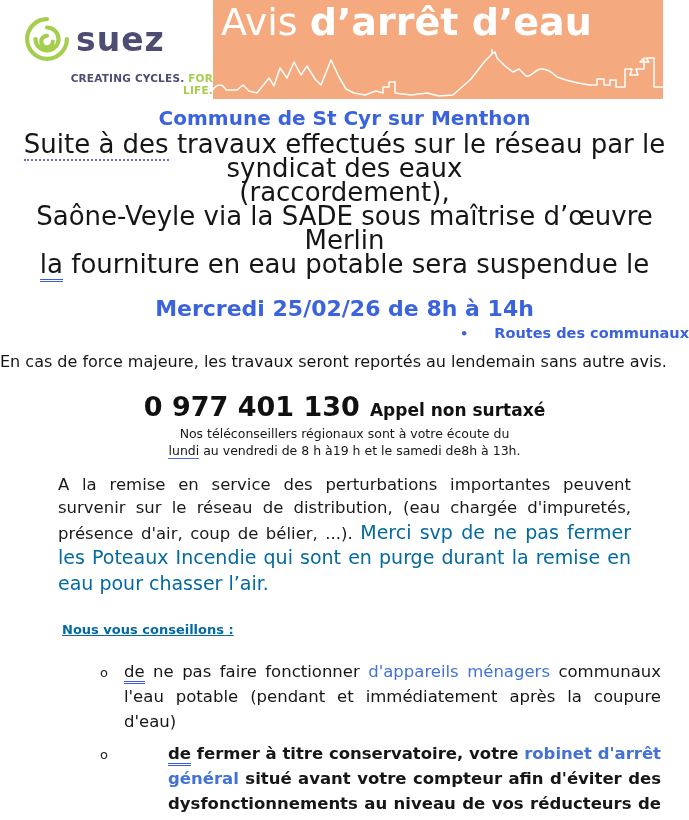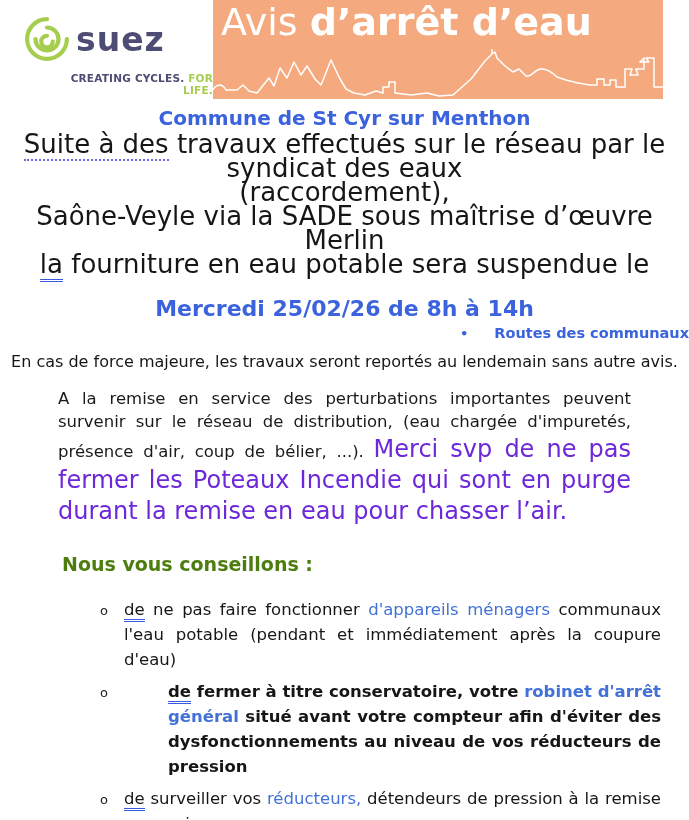--- a/index.html
+++ b/index.html
@@ -59,41 +59,41 @@
     margin-top: 20px; text-align: center;
     color: #3a63dd; font-size: 22px; font-weight: bold;
   }
   .location-line {
     margin-top: 4px; text-align: right;
     color: #3a63dd; font-size: 14.5px; font-weight: bold;
   }
   .location-line .dot { margin-right: 26px; font-size: 13px; }
 
   
-  .notice { margin-top: 10px; text-align: center; font-size: 16px; line-height: 22px; color: #161616; }
+  .notice { margin-top: 10px; font-size: 16px; line-height: 22px; color: #161616; }
 
   
   .phone-block { margin-top: 18px; text-align: center; }
   .phone-number { font-size: 27px; font-weight: bold; color: #111; }
   .phone-label { font-size: 17px; font-weight: bold; color: #111; margin-left: 10px; }
   .phone-hours { font-size: 12.5px; color: #161616; line-height: 17px; margin-top: 3px; }
   .mark-link { border-bottom: 1px solid #4a6ae8; }
 
   
   .warning {
     margin: 14px 58px 0 58px;
     text-align: justify;
     font-size: 16.5px; line-height: 1.42; color: #1a1a1a;
   }
-  .warning .red-part { color: #6d28d9; font-size: 24px; line-height: 1.3; }
+  .warning .red-part { color: #0369a1; font-size: 19px; line-height: 1.3; }
 
   
   .advice-heading {
     margin: 26px 0 0 62px;
-    color: #4d7c0f; font-size: 19px; font-weight: bold;
+    color: #0369a1; font-size: 13px; font-weight: bold; text-decoration: underline;
   }
   .advice-list { margin: 22px 28px 0 100px; list-style: none; }
   .advice-item { display: flex; font-size: 16.5px; line-height: 25px; color: #161616; margin-bottom: 7px; }
   .advice-item .marker { flex: none; width: 24px; font-size: 13px; padding-top: 1px; color: #222; }
   .advice-item .item-text { flex: 1; text-align: justify; }
   .advice-item.bold-item .item-text { font-weight: bold; margin-left: 44px; }
   .blue-inline { color: #4272d7; }
 </style>
 </head>
 <body>
@@ -147,20 +147,29 @@
 
   <div class="date-line">Mercredi 25/02/26 de 8h à 14h</div>
   <div class="location-line">
     <span class="dot">•</span><span>Routes des communaux</span>
   </div>
 
   <div class="notice">
     <div>En cas de force majeure, les travaux seront reportés au lendemain sans autre avis.</div>
   </div>
 
+  <div class="phone-block">
+    <div>
+      <span class="phone-number">0 977 401 130</span><span class="phone-label">Appel non surtaxé</span>
+    </div>
+    <div class="phone-hours">
+      <div>Nos téléconseillers régionaux sont à votre écoute du</div>
+      <div><span class="mark-link">lundi</span><span> au vendredi de 8 h à19 h et le samedi de8h à 13h.</span></div>
+    </div>
+  </div>
 
   <div class="warning">
     <span>A la remise en service des perturbations importantes peuvent survenir sur le réseau de distribution, (eau chargée d'impuretés, présence d'air, coup de bélier, ...). </span><span class="red-part">Merci svp de ne pas fermer les Poteaux Incendie qui sont en purge durant la remise en eau pour chasser l’air.</span>
   </div>
 
   <div class="advice-heading">Nous vous conseillons :</div>
 
   <ul class="advice-list">
     <li class="advice-item">
       <span class="marker">o</span>

